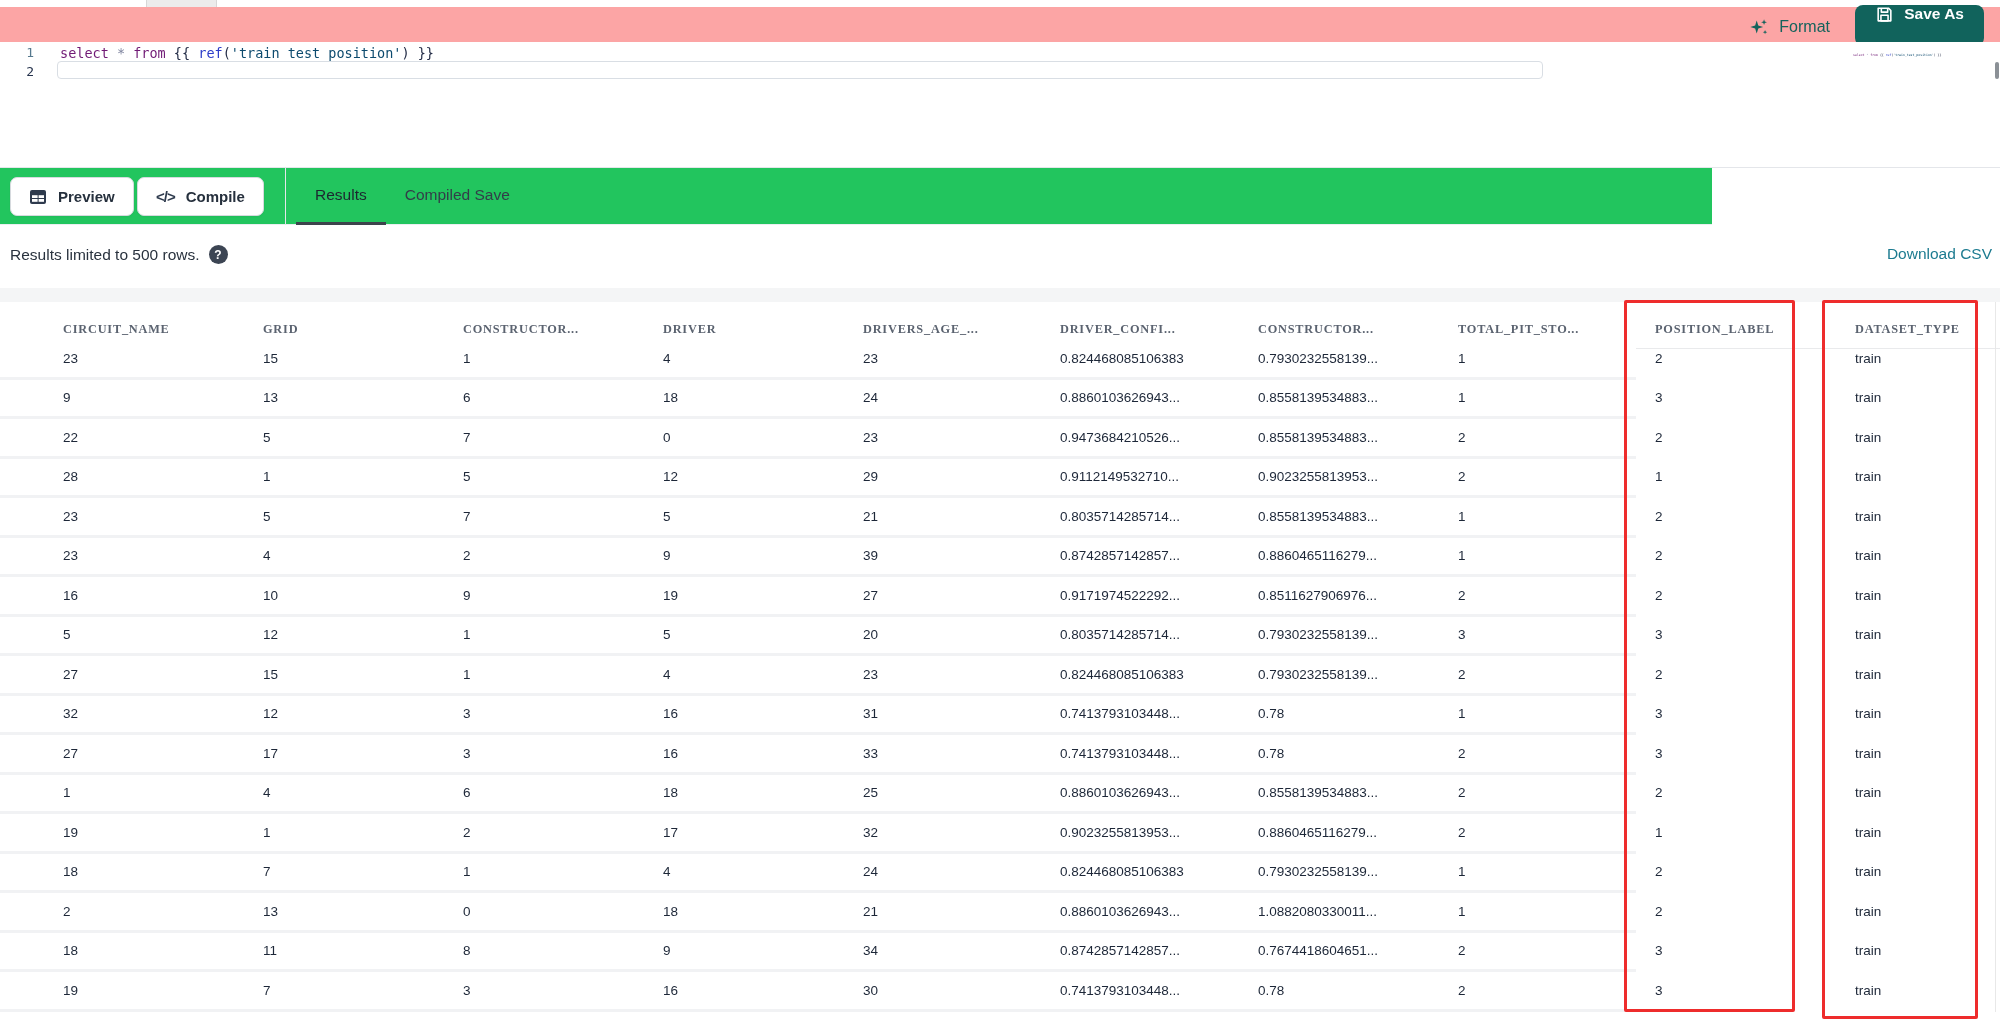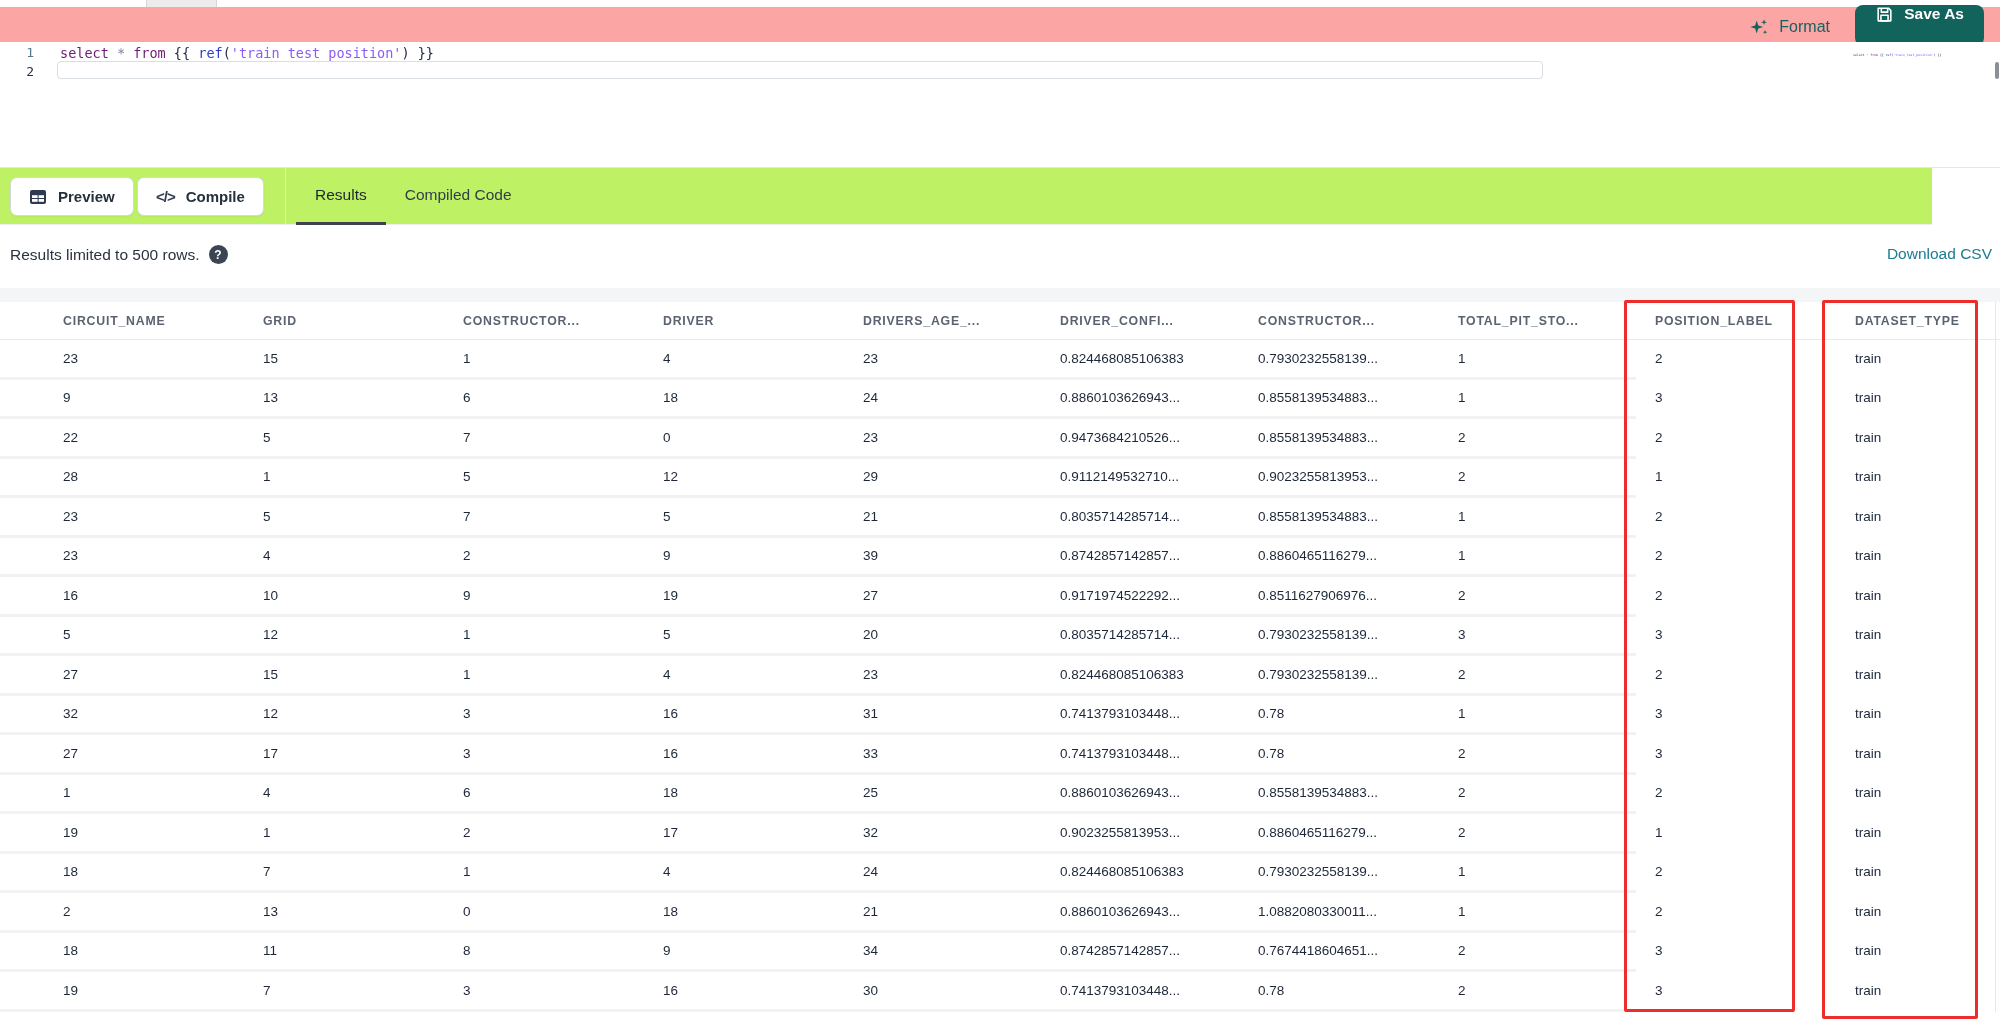--- a/index.html
+++ b/index.html
@@ -24,31 +24,31 @@
   .code-row { position:absolute; left:0; height:19px; display:flex; align-items:center;
               font-family:"DejaVu Sans Mono", monospace; font-size:13.5px; }
   .gutter { width:34px; text-align:right; font-size:13px; }
   .gutter.n1 { color:#56798e; }
   .gutter.n2 { color:#25324c; }
   .code-text { margin-left:26px; white-space:pre; letter-spacing:0; }
   .tok-kw { color:#701a75; }
   .tok-op { color:#8086a0; }
   .tok-pl { color:#232c46; }
   .tok-fn { color:#2c3cc9; }
-  .tok-str { color:#8b5cf6; }
+  .tok-str { color:#0c4a6e; }
   .empty-line-box { position:absolute; left:57px; top:19px; width:1486px; height:18px;
                     border:1px solid #d9dee4; border-radius:4px; background:#fff; }
   .minimap { position:absolute; left:1853px; top:11px; width:110px; height:8px; overflow:hidden;
              font-family:"DejaVu Sans Mono", monospace; font-size:3.2px; white-space:pre; }
   .scroll-thumb { position:absolute; left:1995px; top:20px; width:4px; height:17px;
                   background:#8b9096; border-radius:2px; }
 
   
   .hdiv1 { position:absolute; top:167px; left:0; width:2000px; height:1px; background:#e4e6ea; }
-  .action-bar { position:absolute; top:168px; left:0; width:1932px; height:57px; background:#bef264;
+  .action-bar { position:absolute; top:168px; left:0; width:1712px; height:57px; background:#22c55e;
                 border-bottom:1px solid #eceef1; }
   .btn-white { position:absolute; top:9px; height:39px; display:flex; align-items:center; gap:11px;
                background:#fff; border:1px solid #d6dade; border-radius:7px; padding:0 18px;
                font-size:15px; font-weight:600; color:#26303d; cursor:pointer;
                box-shadow:0 1px 2px rgba(20,30,40,.05); }
   .btn-preview { left:10px; }
   .btn-compile { left:137px; }
   .code-glyph { font-weight:700; font-size:15px; letter-spacing:-1px; color:#2e3a4d; }
   .vdiv { position:absolute; left:285px; top:0; width:1px; height:57px; background:#e4e6ea; }
   .tabs { position:absolute; left:296px; top:0; height:57px; display:flex; }
@@ -62,22 +62,22 @@
                   font-size:15.5px; color:#29323e; }
   .help-icon { width:19px; height:19px; border-radius:50%; background:#3c4553; color:#fff;
                font-size:12px; font-weight:700; display:flex; align-items:center; justify-content:center;
                cursor:pointer; }
   .download-link { position:absolute; right:8px; top:19px; font-size:15.5px; color:#1c7b90; cursor:pointer; }
 
   
   .table-topband { position:absolute; top:288px; left:0; width:2000px; height:14px; background:#f4f5f6; }
   .grid-row { display:grid; grid-template-columns:200px 200px 200px 200px 197px 198px 200px 197px 200px 1fr;
               padding-left:63px; }
-  .thead { position:absolute; top:302px; left:0; width:2000px; height:38px; background:#fff;
-           border-bottom:1px solid #e9eaec; }
+  .thead { position:absolute; top:311px; left:0; width:2000px; height:38px; background:#fff;
+           border-bottom:1px solid #e9eaec;font-family:Liberation Serif, serif; }
   .th { align-self:center; font-size:12.3px; font-weight:700; letter-spacing:.8px; color:#5b6370;
         white-space:nowrap; }
   .tbody { position:absolute; top:340px; left:0; width:1636px; }
   .tr { height:39.5px; background:#fff; border-bottom:3px solid #f1f2f4; }
   .td { align-self:center; font-size:13.5px; color:#1d2738; white-space:nowrap; }
   .table-right-line { position:absolute; left:1995px; top:302px; width:1px; height:710px; background:#e8e8e8; }
 
   
   .ann-box { position:absolute; border:3px solid #ee2c2c; border-radius:2px; pointer-events:none; }
   .ann-pos  { left:1624px; top:300px; width:171px; height:712px; }
@@ -141,21 +141,21 @@
     </span>
     <span>Preview</span>
   </button>
   <button class="btn-white btn-compile">
     <span class="code-glyph">&lt;/&gt;</span>
     <span>Compile</span>
   </button>
   <div class="vdiv"></div>
   <div class="tabs">
       <div class="tab active">Results</div>
-      <div class="tab">Compiled Code</div>
+      <div class="tab">Compiled Save</div>
     </div>
 </div>
 
 <div class="results-bar">
   <div class="results-info">
     <span>Results limited to 500 rows.</span>
     <span class="help-icon">?</span>
   </div>
   <span class="download-link">Download CSV</span>
 </div>

